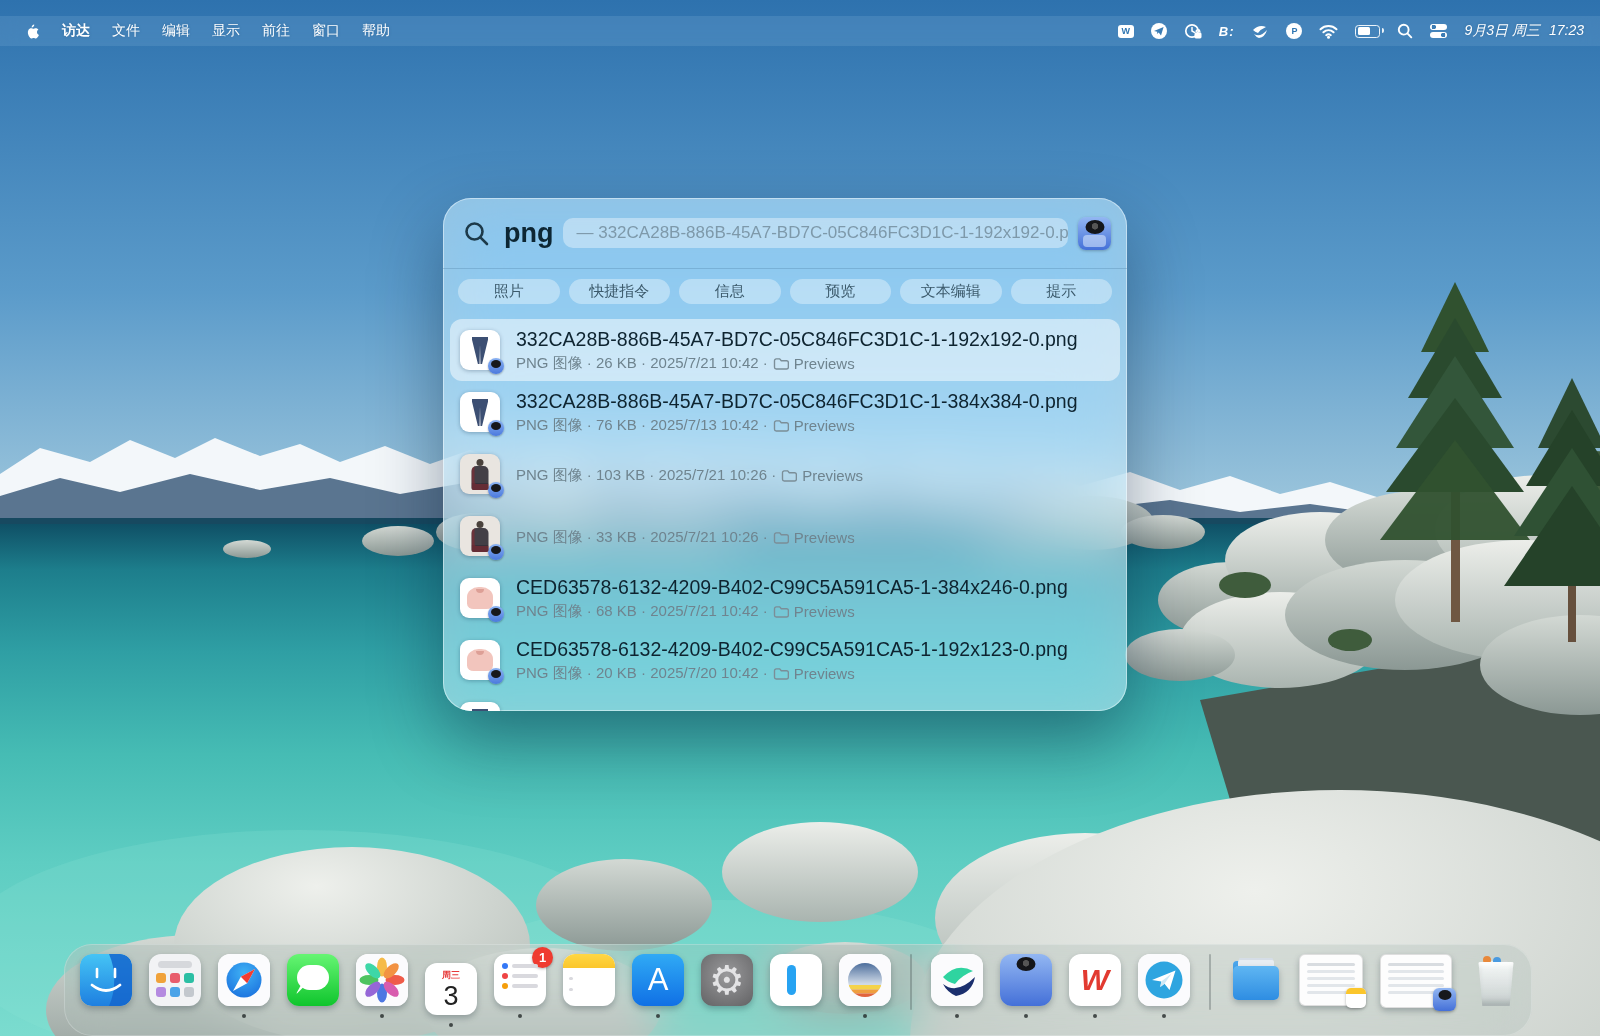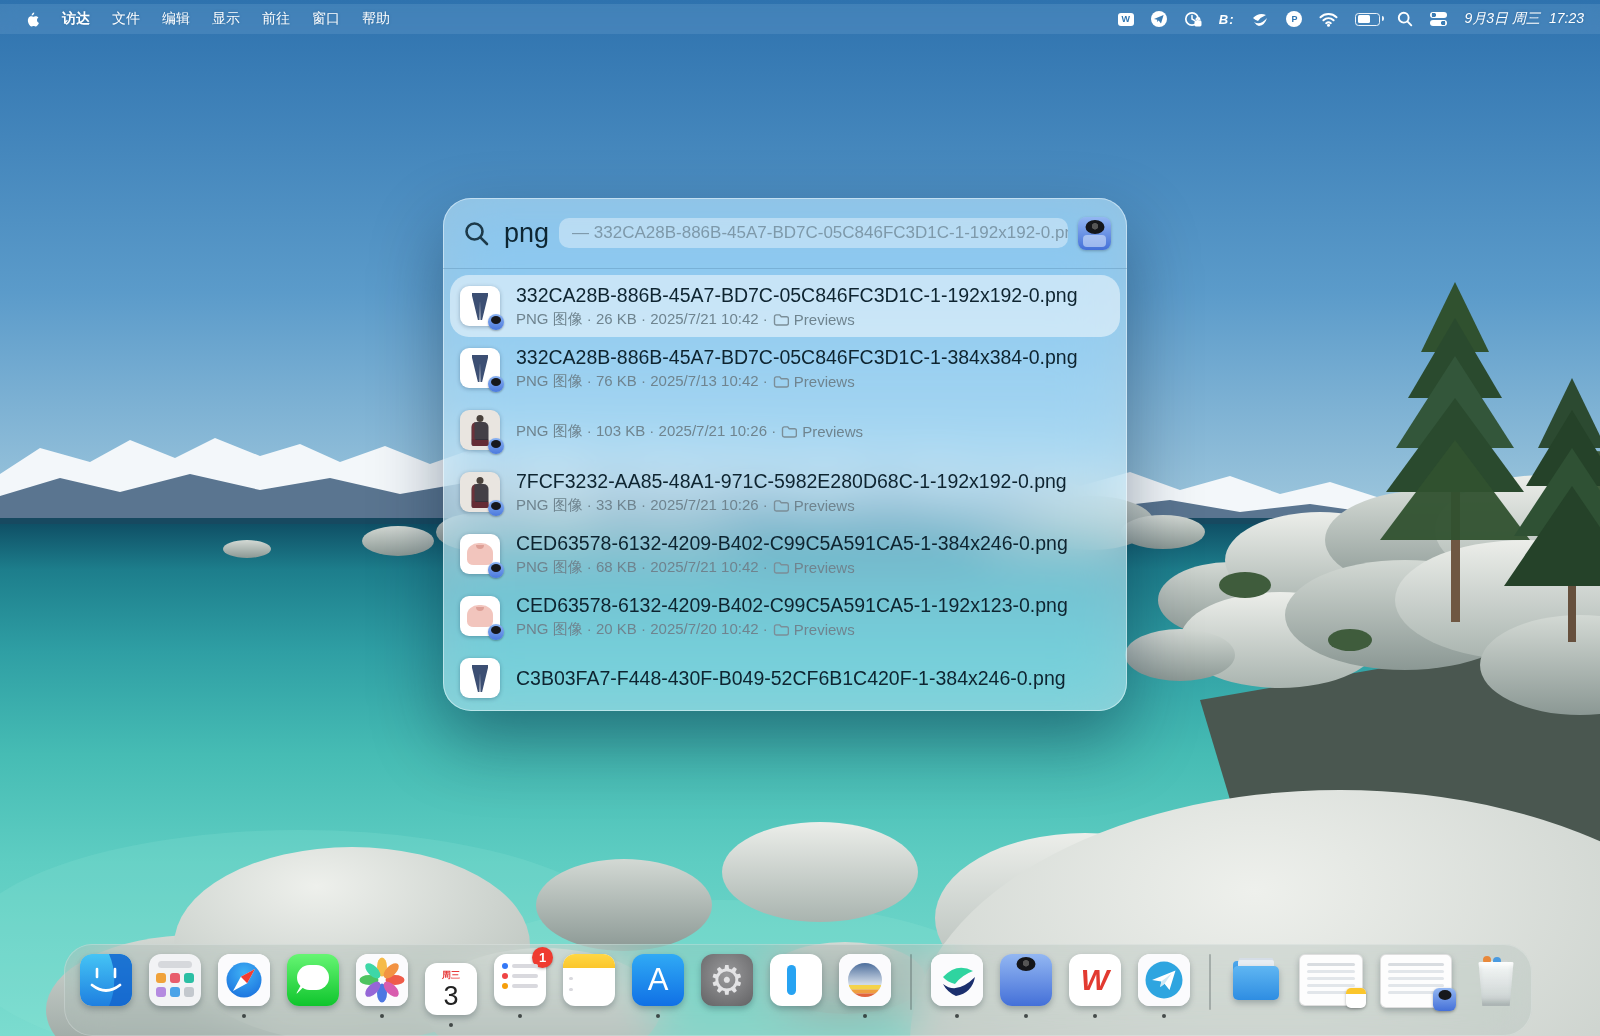--- a/index.html
+++ b/index.html
@@ -1,21 +1,21 @@
 <!DOCTYPE html>
 <html><head>
 <meta charset="utf-8">
 <style>
   html,body{margin:0;padding:0;width:1600px;height:1036px;overflow:hidden;
     font-family:"Liberation Sans","DejaVu Sans",sans-serif;}
   #stage{position:relative;width:1600px;height:1036px;overflow:hidden;background:#2e72ae;}
   #wallpaper{position:absolute;inset:0;display:block;}
 
   
-  #menubar{position:absolute;top:4px;left:0;right:0;height:30px;display:flex;align-items:center;
+  #menubar{position:absolute;top:16px;left:0;right:0;height:30px;display:flex;align-items:center;
     color:#fff;font-size:14px;background:rgba(150,195,230,.18);backdrop-filter:blur(8px);}
   .mb-left{display:flex;align-items:center;padding-left:12px;}
   .mb-apple{display:flex;align-items:center;padding:0 12px;}
   .mb-item{padding:0 11px;white-space:nowrap;text-shadow:0 0 3px rgba(0,40,80,.25);}
   .mb-app{font-weight:700;}
   .mb-right{margin-left:auto;display:flex;align-items:center;gap:17px;padding-right:16px;}
   .mi{display:flex;align-items:center;justify-content:center;}
   .wps-mi{width:16px;height:13px;background:#fff;border-radius:3px;color:#2f76b2;
     font-size:9px;font-weight:800;line-height:13px;text-align:center;}
   .tg-mi{width:16px;height:16px;background:#fff;border-radius:50%;}
@@ -31,34 +31,34 @@
   .cc-mi::after{bottom:0;background:radial-gradient(circle at 13.2px 3px,#3b7cb4 2.1px,#fff 2.4px);}
   .mb-clock{display:flex;gap:9px;white-space:nowrap;text-shadow:0 0 3px rgba(0,40,80,.25);font-style:italic;}
 
   
   #spotlight{position:absolute;left:443px;top:198px;width:684px;height:513px;border-radius:28px;
     background:rgba(202,232,247,.58);backdrop-filter:blur(30px) saturate(1.5);
     box-shadow:0 30px 70px rgba(0,25,50,.40),inset 0 0 0 1px rgba(255,255,255,.45);overflow:hidden;}
   .sp-search{height:70px;display:flex;align-items:center;padding:0 16px;
     border-bottom:1px solid rgba(70,115,150,.28);}
   .sp-mag{flex:none;margin:0 6px 0 4px;}
-  .sp-query{font-size:27px;font-weight:400;color:#0d2633;margin:0 6px 0 8px;}
+  .sp-query{font-size:27px;font-weight:700;color:#0d2633;margin:0 6px 0 8px;}
   .sp-sugg{flex:1;margin:0 10px 0 4px;background:rgba(255,255,255,.38);border-radius:10px;
     padding:5px 13px;font-size:17px;color:#7e99aa;white-space:nowrap;overflow:hidden;}
   .lens-app{width:33px;height:33px;border-radius:8px;position:relative;flex:none;
     background:linear-gradient(180deg,#93b7f2,#4470d8);box-shadow:0 1px 3px rgba(0,0,0,.25);}
   .lens-app::before{content:'';position:absolute;left:50%;top:3px;transform:translateX(-50%);
     width:19px;height:14px;border-radius:50%;background:radial-gradient(circle at 50% 45%,#555 3px,#15161a 3.5px);}
   .lens-app::after{content:'';position:absolute;left:5px;right:5px;bottom:3px;height:12px;border-radius:4px;
     background:rgba(222,236,255,.55);}
   .sp-chips{display:flex;gap:9px;padding:10px 15px 9px;}
   .chip{flex:1;height:25px;border-radius:13px;background:rgba(255,255,255,.36);
     font-size:15px;color:#3c5a6b;display:flex;align-items:center;justify-content:center;white-space:nowrap;}
   .sp-results{padding:6px 7px 0;}
-  .row{display:flex;align-items:center;height:62px;padding:0 10px;border-radius:19px;}
+  .row{display:flex;align-items:center;height:62px;padding:0 10px;border-radius:12px;}
   .row.sel{background:rgba(255,255,255,.50);}
   .thumb{flex:none;width:40px;height:40px;border-radius:9px;background:#fff;position:relative;
     margin-right:16px;box-shadow:0 1px 4px rgba(0,30,60,.3);}
   .tb{position:absolute;right:-4px;bottom:-4px;width:16px;height:16px;border-radius:50%;
     background:linear-gradient(180deg,#8ab2f2,#4b79dd);box-shadow:0 1px 2px rgba(0,0,0,.3);}
   .tb::before{content:'';position:absolute;left:50%;top:1.5px;transform:translateX(-50%);
     width:10px;height:8px;border-radius:50%;background:#17181c;}
   .t-jeans::before{content:'';position:absolute;left:12px;top:7px;width:16px;height:27px;background:#3c4f73;
     clip-path:polygon(0 0,100% 0,100% 10%,63% 100%,53% 100%,50% 28%,47% 100%,37% 100%,0 10%);}
   .t-person{background:#e9e5e0;}
@@ -307,20 +307,28 @@
 <div id="spotlight">
   <div class="sp-search">
     <svg class="sp-mag" width="27" height="27" viewBox="0 0 27 27">
       <circle cx="11.5" cy="11.5" r="8" fill="none" stroke="#1d3a4a" stroke-width="2.6"></circle>
       <line x1="17.6" y1="17.6" x2="24" y2="24" stroke="#1d3a4a" stroke-width="2.6" stroke-linecap="round"></line>
     </svg>
     <span class="sp-query">png</span>
     <span class="sp-sugg">— 332CA28B-886B-45A7-BD7C-05C846FC3D1C-1-192x192-0.png</span>
     <span class="lens-app"></span>
   </div>
+  <div class="sp-chips">
+    <span class="chip">照片</span>
+    <span class="chip">快捷指令</span>
+    <span class="chip">信息</span>
+    <span class="chip">预览</span>
+    <span class="chip">文本编辑</span>
+    <span class="chip">提示</span>
+  </div>
   <div class="sp-results">
 
     <div class="row sel">
       <div class="thumb t-jeans">
             <span class="tb"></span>
           </div>
       <div class="rtxt">
         <div class="rtitle">332CA28B-886B-45A7-BD7C-05C846FC3D1C-1-192x192-0.png</div>
         <div class="rmeta">
           <span>PNG 图像 · 26 KB · 2025/7/21 10:42 ·</span>
@@ -361,21 +369,20 @@
           <span>Previews</span>
         </div>
       </div>
     </div>
 
     <div class="row">
       <div class="thumb t-person">
             <span class="tb"></span>
           </div>
       <div class="rtxt">
-        <div class="rtitle">7FCF3232-AA85-48A1-971C-5982E280D68C-1-192x192-0.png</div>
         <div class="rmeta">
           <span>PNG 图像 · 33 KB · 2025/7/21 10:26 ·</span>
           <svg class="fico" width="16" height="13" viewBox="0 0 18 15">
                 <path d="M1.5,4.2 a2,2 0 0 1 2,-2 h4 l1.8,2.2 h6.2 a2,2 0 0 1 2,2 v5.4 a2,2 0 0 1 -2,2 h-12 a2,2 0 0 1 -2,-2 z" fill="none" stroke="#7b8e98" stroke-width="1.6"></path>
               </svg>
           <span>Previews</span>
         </div>
       </div>
     </div>
 

